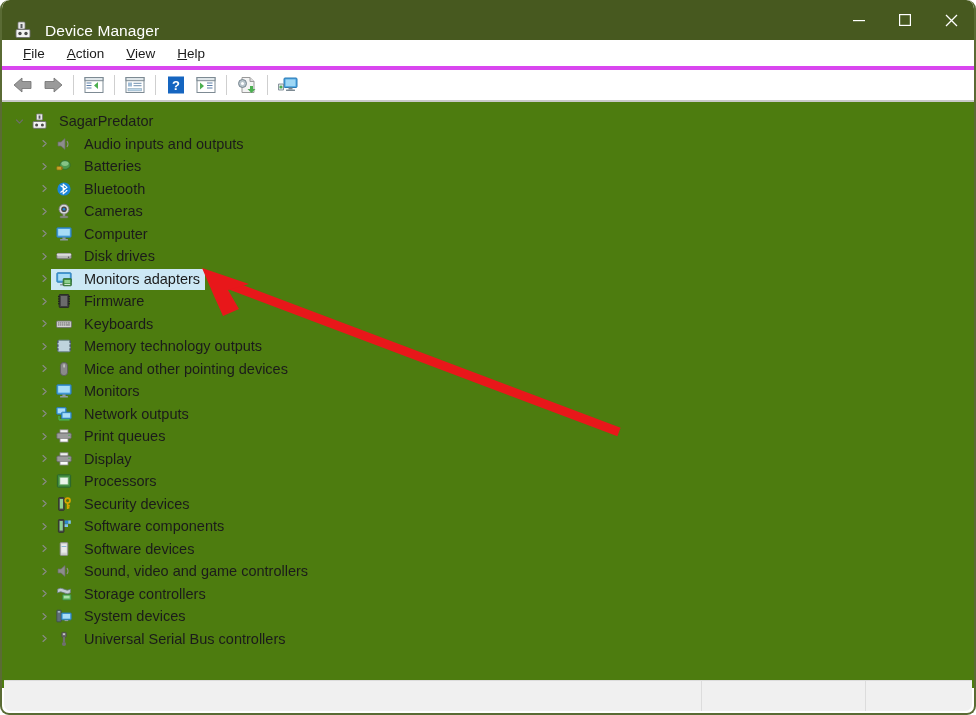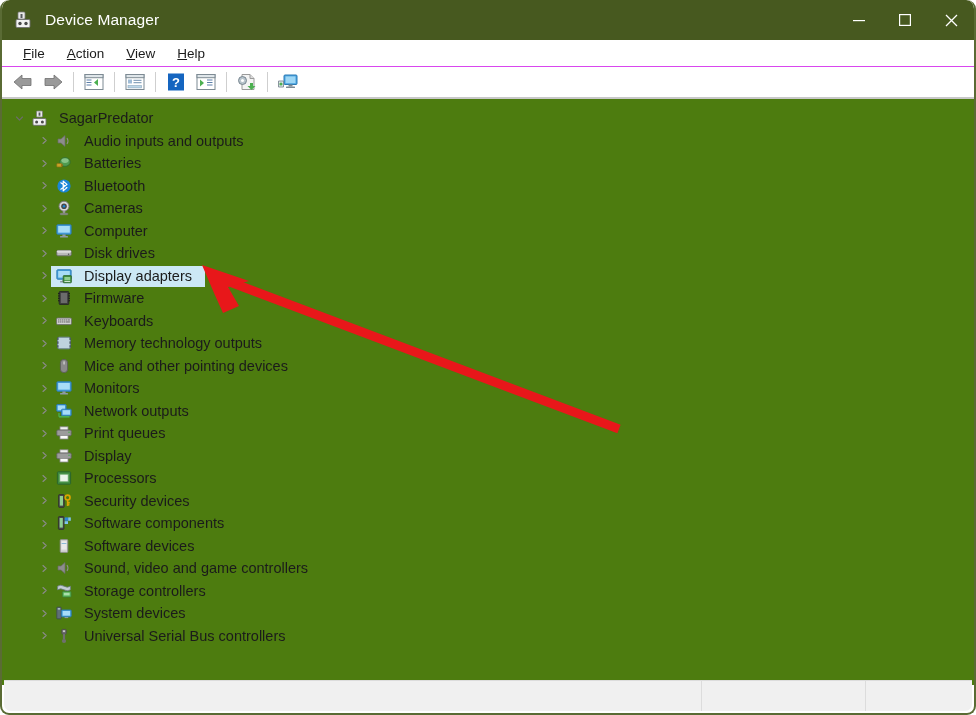--- a/index.html
+++ b/index.html
@@ -27,21 +27,21 @@
     border-radius: 9px;
     overflow: hidden;
   }
 
   
   #titlebar {
     position: relative;
     height: 40px;
     background: #47591f;
     display: flex;
-    align-items: center;
+    align-items: flex-end;
     border-top-left-radius: 8px;
     border-top-right-radius: 8px;
   }
   #app-icon {
     margin-left: 12px;
     width: 20px;
     height: 20px;
     display: block;
   }
   #title-text {
@@ -66,21 +66,21 @@
   }
   .wc-btn svg { display: block; }
 
   
   #menubar {
     height: 26px;
     background: #ffffff;
     display: flex;
     align-items: center;
     padding-left: 10px;
-    border-bottom: 1px solid #d946ef;
+    border-bottom: 4px solid #d946ef;
   }
   .menu-item {
     font-size: 13.5px;
     color: #1b1b1b;
     padding: 2px 11px;
     white-space: nowrap;
   }
   .menu-item u { text-decoration: underline; }
 
   
@@ -441,21 +441,21 @@
           <svg width="16" height="16" viewBox="0 0 16 16">
             <rect x="0.9" y="1.8" width="14.2" height="9.4" rx="0.8" fill="#4aa3df" stroke="#2a7bb5" stroke-width="1"></rect>
             <rect x="2.2" y="3" width="11.6" height="6.6" fill="#a7dcf7"></rect>
             <rect x="6.4" y="11.4" width="3.2" height="1.8" fill="#8d9aa3"></rect>
             <rect x="4" y="13.1" width="8" height="1.5" rx="0.6" fill="#8d9aa3"></rect>
             <rect x="7.2" y="7.6" width="8.2" height="7.2" rx="0.7" fill="#3f8c3f" stroke="#2c662c" stroke-width="0.8"></rect>
             <rect x="8.4" y="9" width="5.8" height="3.3" fill="#8fd08f"></rect>
             <rect x="8.4" y="13" width="5.8" height="1" fill="#cfe8cf"></rect>
           </svg>
         </span>
-      <span class="row-label">Display adapters</span>
+      <span class="row-label">Monitors adapters</span>
     </div>
 
     <div class="tree-row child">
       <span class="chev">
           <svg width="9" height="9" viewBox="0 0 9 9">
             <path d="M3 1.5 L6.2 4.5 L3 7.5" fill="none" stroke="#8a8a8a" stroke-width="1.1" stroke-linecap="round" stroke-linejoin="round"></path>
           </svg>
         </span>
       <span class="row-icon">
           <svg width="16" height="16" viewBox="0 0 16 16">

